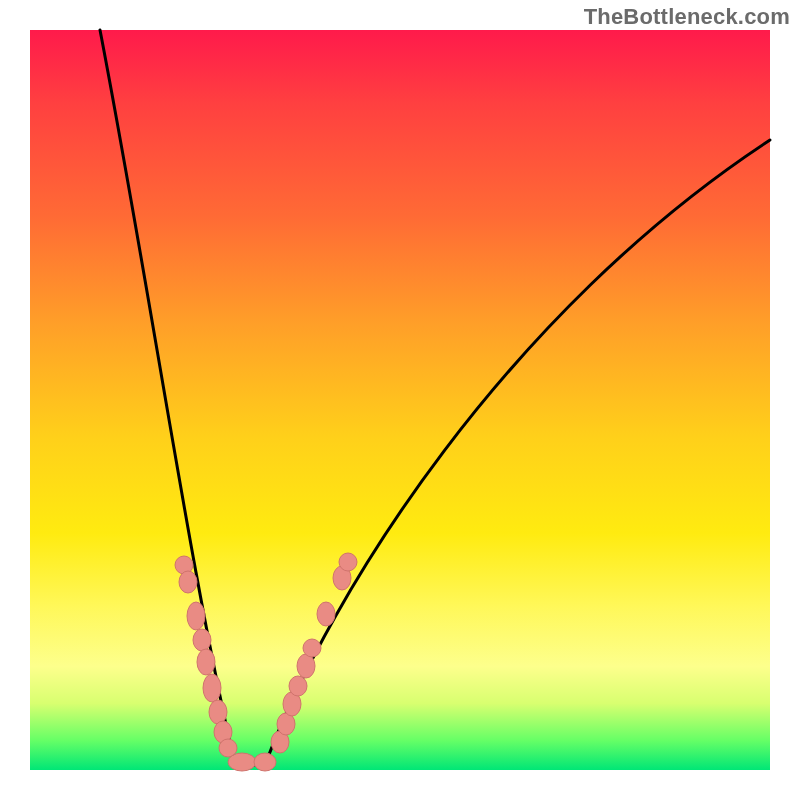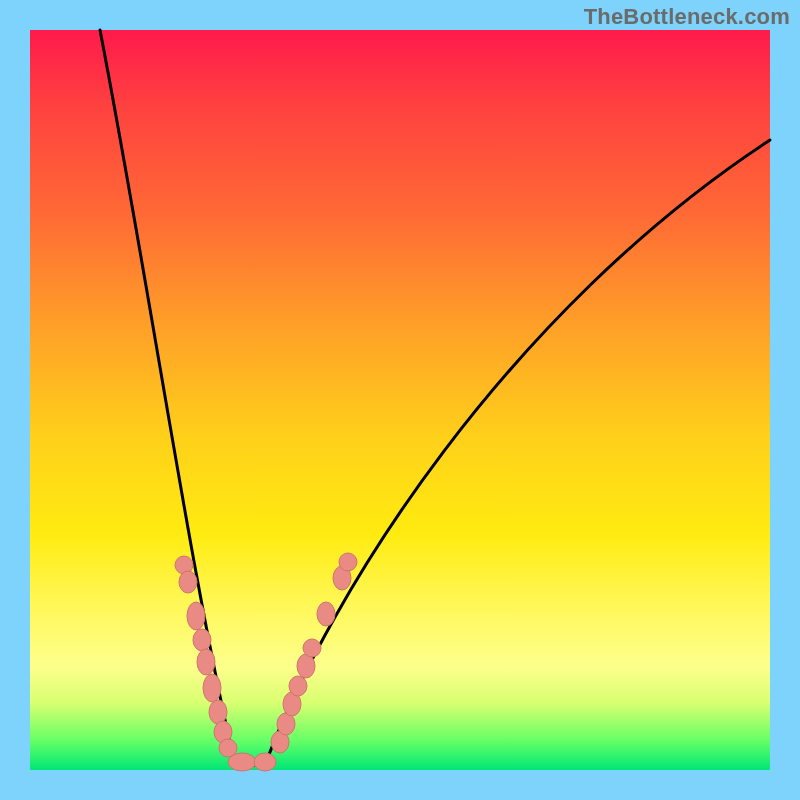--- a/index.html
+++ b/index.html
@@ -6,21 +6,21 @@
     margin: 0;
     padding: 0;
     width: 800px;
     height: 800px;
     overflow: hidden;
     background: #000;
   }
   .frame {
     position: absolute;
     inset: 0;
-    background: #7dd3fc;
+    background: #ffffff;
   }
   .plot-area {
     position: absolute;
     left: 30px;
     top: 30px;
     width: 740px;
     height: 740px;
     background: linear-gradient(
       to bottom,
       #ff1a4b 0%,

